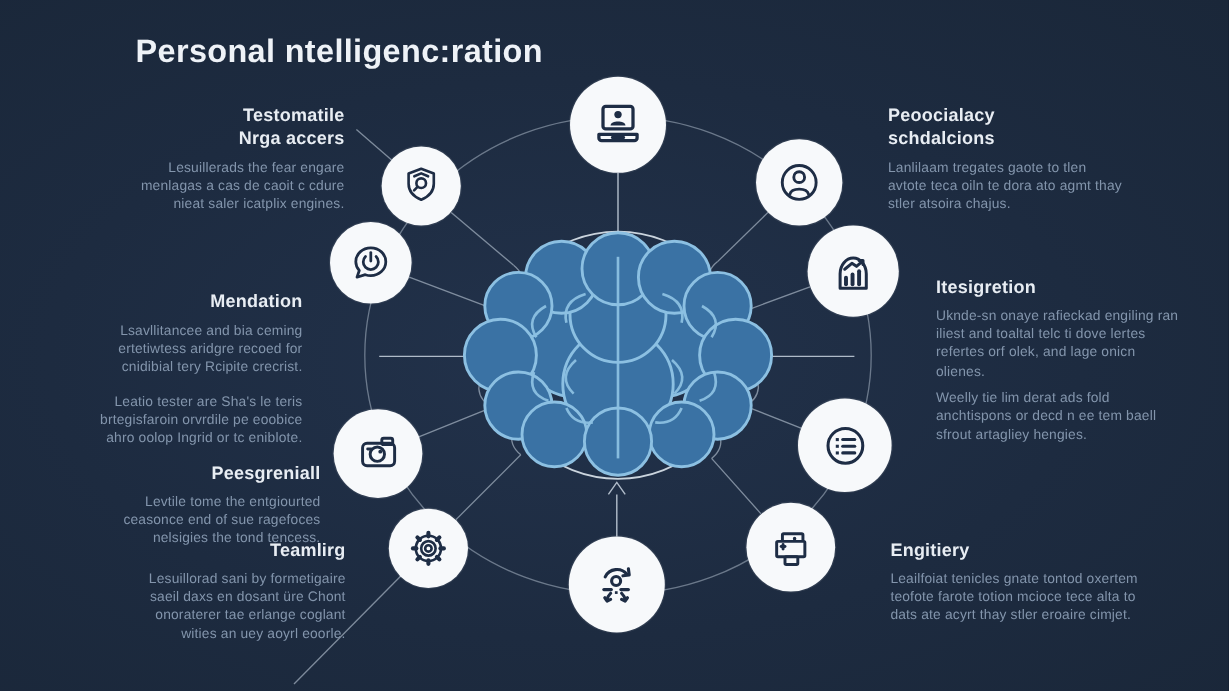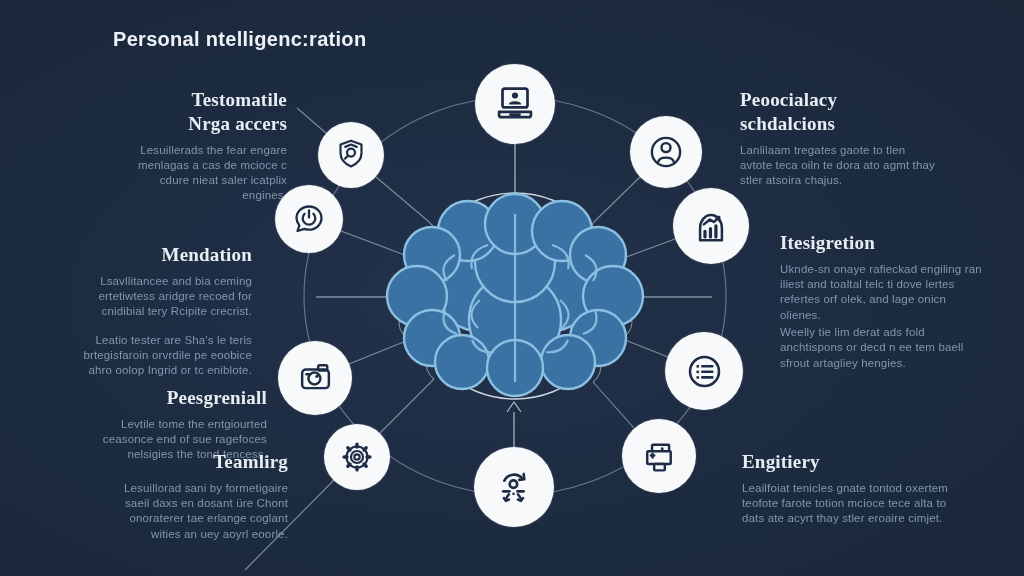--- a/index.html
+++ b/index.html
@@ -3,27 +3,27 @@
 <meta charset="utf-8">
 <style>
   html,body{margin:0;padding:0;background:#10192a;}
   .stage{
     position:relative;width:1024px;height:576px;overflow:hidden;
     background:radial-gradient(ellipse at 46% 52%, #22324b 0%, #1d2b40 55%, #1a2739 100%);
     font-family:"Liberation Sans", sans-serif;
   }
   .title{
     position:absolute;left:113px;top:28px;margin:0;
-    font-size:20px;font-weight:600;color:#eef2f7;letter-spacing:.3px;
+    font-size:27px;font-weight:600;color:#eef2f7;letter-spacing:.3px;
   }
   .tblock{position:absolute;}
   .tblock.right-al{text-align:right;}
   .tblock.left-al{text-align:left;}
   .tblock .hd{
-    font-size:19px;font-weight:700;color:#e8edf3;line-height:1.25;letter-spacing:.2px;font-family:Liberation Serif, serif;
+    font-size:15px;font-weight:700;color:#e8edf3;line-height:1.25;letter-spacing:.2px;
   }
   .tblock .bd{
     margin-top:7px;font-size:11.5px;color:#8395ac;line-height:1.33;letter-spacing:.15px;
   }
   .tblock .bd + .bd{margin-top:13px;}
   .node{
     position:absolute;border-radius:50%;background:#f7f9fb;
     display:flex;align-items:center;justify-content:center;
     box-shadow:0 0 0 1px rgba(255,255,255,.08);
   }
@@ -108,21 +108,21 @@
     </g>
   </svg>
 
   <h1 class="title">Personal ntelligenc:ration</h1>
 
   <div class="tblock right-al" style="top:88px;right:737px;width:175px;">
     <div class="hd">
       <span>Testomatile</span><br>
       <span>Nrga accers</span>
     </div>
-    <div class="bd">Lesuillerads the fear engare menlagas a cas de mcioce c cdure nieat saler icatplix engines.</div>
+    <div class="bd">Lesuillerads the fear engare menlagas a cas de caoit c cdure nieat saler icatplix engines.</div>
   </div>
 
   <div class="tblock right-al" style="top:243px;right:772px;width:190px;">
     <div class="hd">Mendation</div>
     <div class="bd">Lsavllitancee and bia ceming ertetiwtess aridgre recoed for cnidibial tery Rcipite crecrist.</div>
     <div class="bd">Leatio tester are Sha's le teris brtegisfaroin orvrdile pe eoobice ahro oolop Ingrid or tc eniblote.</div>
   </div>
 
   <div class="tblock right-al" style="top:386px;right:757px;width:185px;">
     <div class="hd">Peesgreniall</div>

